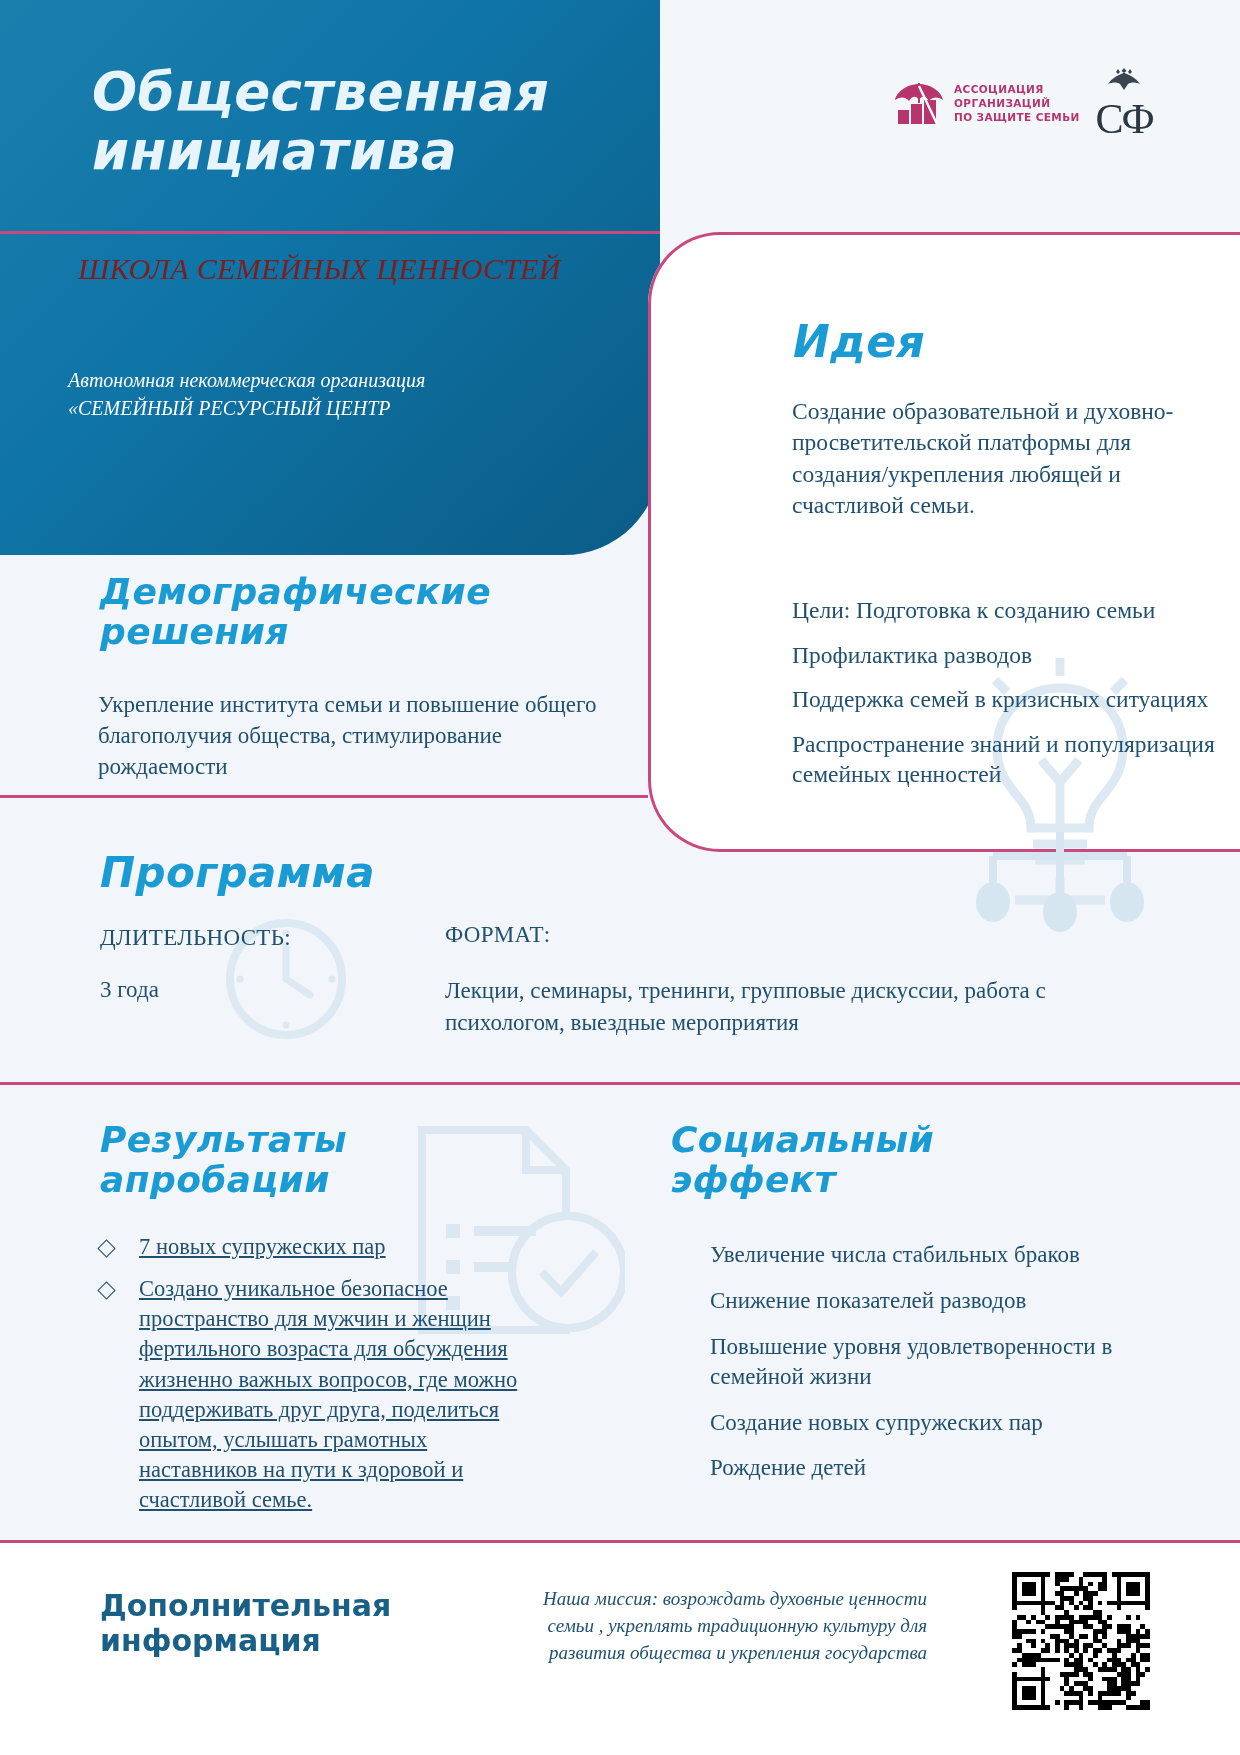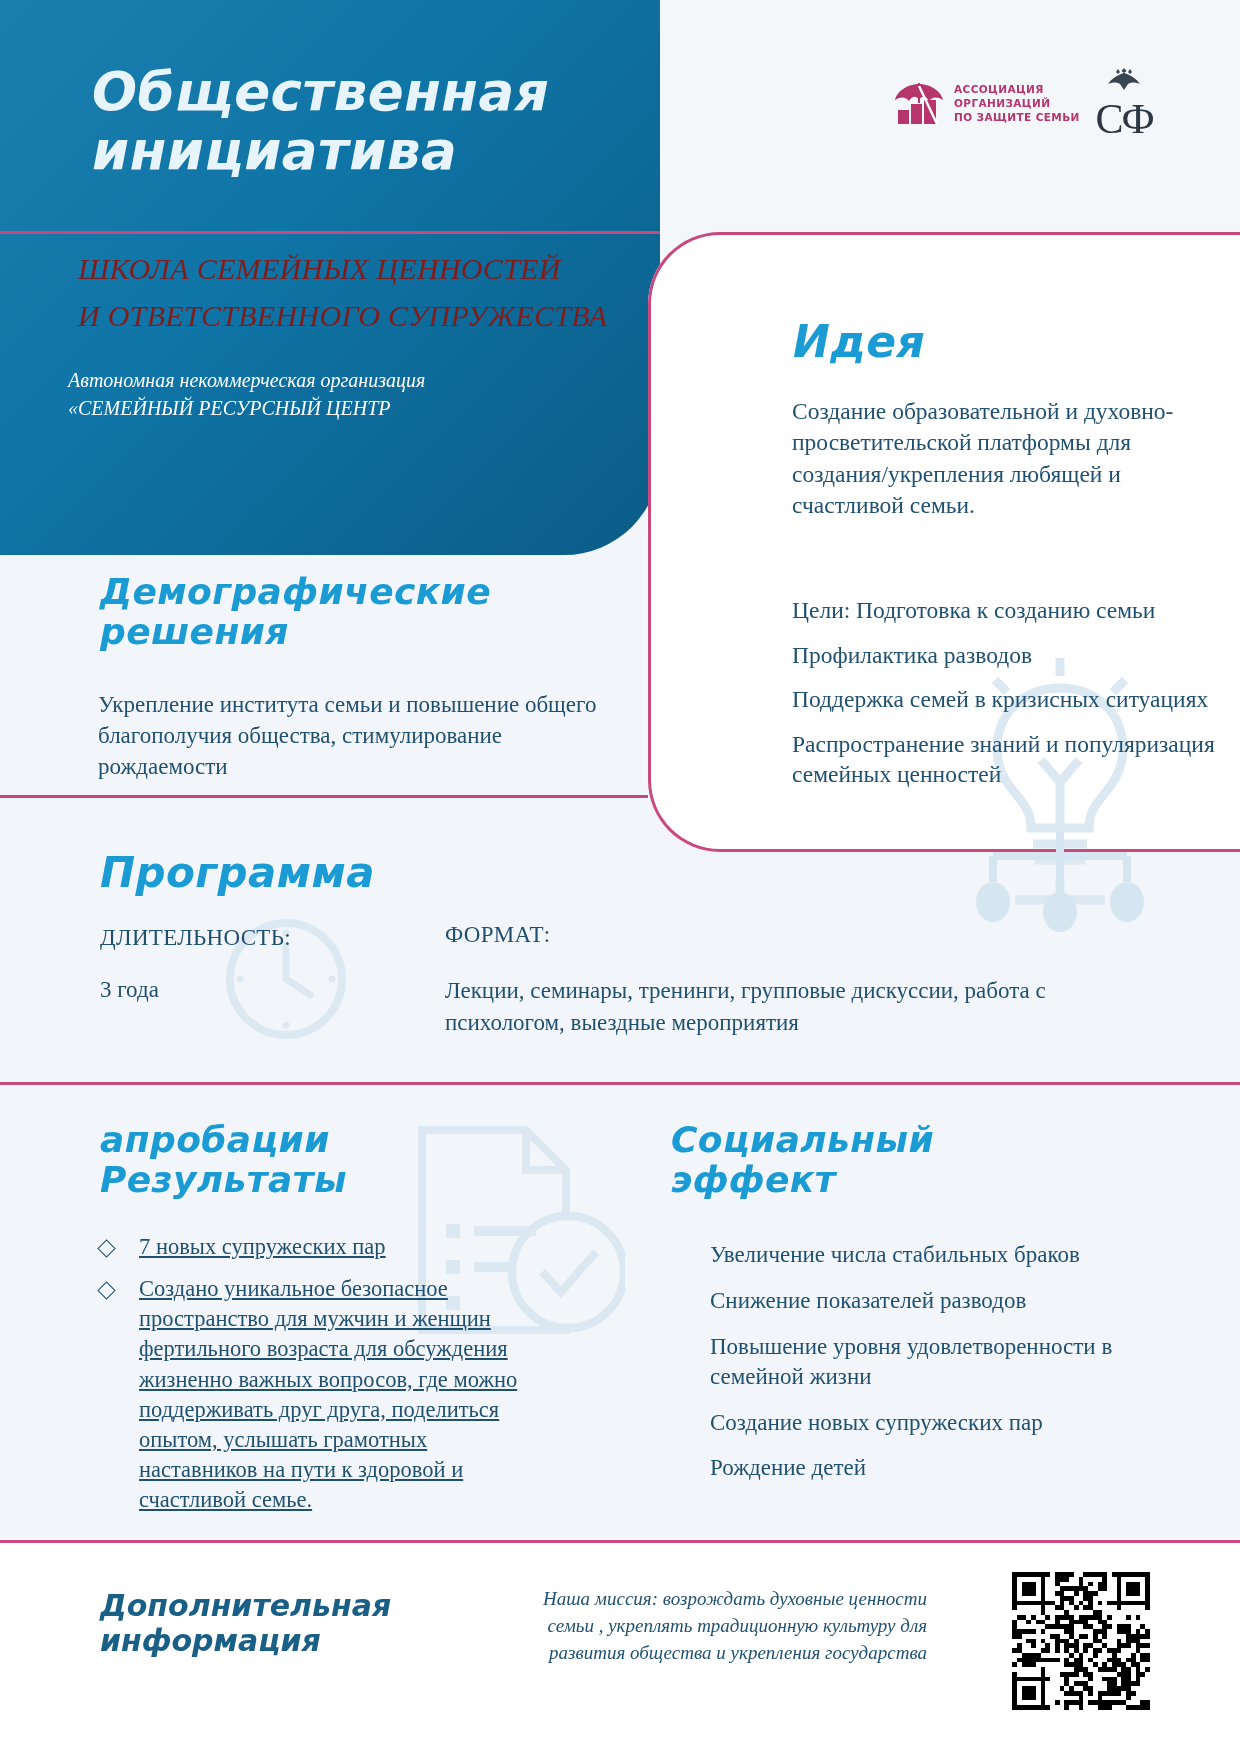--- a/index.html
+++ b/index.html
@@ -262,21 +262,20 @@
     line-height: 1.3;
   }
   .soc-list .soc-item { margin-bottom: 16px; }
 
   
   .more-h {
     position: absolute;
     left: 100px; top: 1588px;
     width: 400px;
     font-family: "DejaVu Sans", sans-serif;
-    font-style: italic;
     font-weight: bold;
     font-size: 30px;
     line-height: 1.18;
     color: #1a5f86;
   }
   .mission {
     position: absolute;
     left: 527px; top: 1586px;
     width: 400px;
     font-family: "Liberation Serif", serif;
@@ -311,21 +310,20 @@
   <div class="rule rule-b"></div>
   <div class="rule rule-c"></div>
   <div class="rule rule-d"></div>
 
   <div class="title">
     <div>Общественная</div>
     <div>инициатива</div>
   </div>
   <div class="subtitle">
     <div>ШКОЛА СЕМЕЙНЫХ ЦЕННОСТЕЙ</div>
-    <div>И ОТВЕТСТВЕННОГО СУПРУЖЕСТВА</div>
   </div>
   <div class="org">
     <div>Автономная некоммерческая организация</div>
     <div>«СЕМЕЙНЫЙ РЕСУРСНЫЙ ЦЕНТР</div>
   </div>
 
   <div class="logo-assoc">
     <span class="mark">
       <svg viewBox="0 0 52 46" width="52" height="46">
         <path d="M26 4 C13 4 3 13 2 20 C8 16 13 17 16 21 C19 16 23 15 26 20 C29 15 33 16 36 21 C39 17 44 16 50 20 C49 13 39 4 26 4 Z" fill="#b6356c"></path>
@@ -409,22 +407,22 @@
     <ellipse cx="105" cy="86" rx="17" ry="20" fill="#d5e6f1"></ellipse>
     <ellipse cx="172" cy="76" rx="17" ry="20" fill="#d5e6f1"></ellipse>
   </svg>
 
   <div class="body-text dur-label">ДЛИТЕЛЬНОСТЬ:</div>
   <div class="body-text dur-value">3 года</div>
   <div class="body-text fmt-label">ФОРМАТ:</div>
   <div class="body-text fmt-value">Лекции, семинары, тренинги, групповые дискуссии, работа с психологом, выездные мероприятия</div>
 
   <div class="h-blue res-h">
+    <div>Результаты</div>
     <div>апробации</div>
-    <div>Результаты</div>
   </div>
 
   <svg class="wm-doc" viewBox="0 0 225 230">
     <g fill="none" stroke="#dbe8f1" stroke-width="8">
       <path d="M22 10 L126 10 L166 50 L166 210 L22 210 Z"></path>
       <path d="M126 10 L126 50 L166 50"></path>
       <circle cx="168" cy="152" r="56" fill="#f2f5f9"></circle>
       <circle cx="168" cy="152" r="56"></circle>
       <path d="M142 152 L161 172 L196 132"></path>
     </g>

